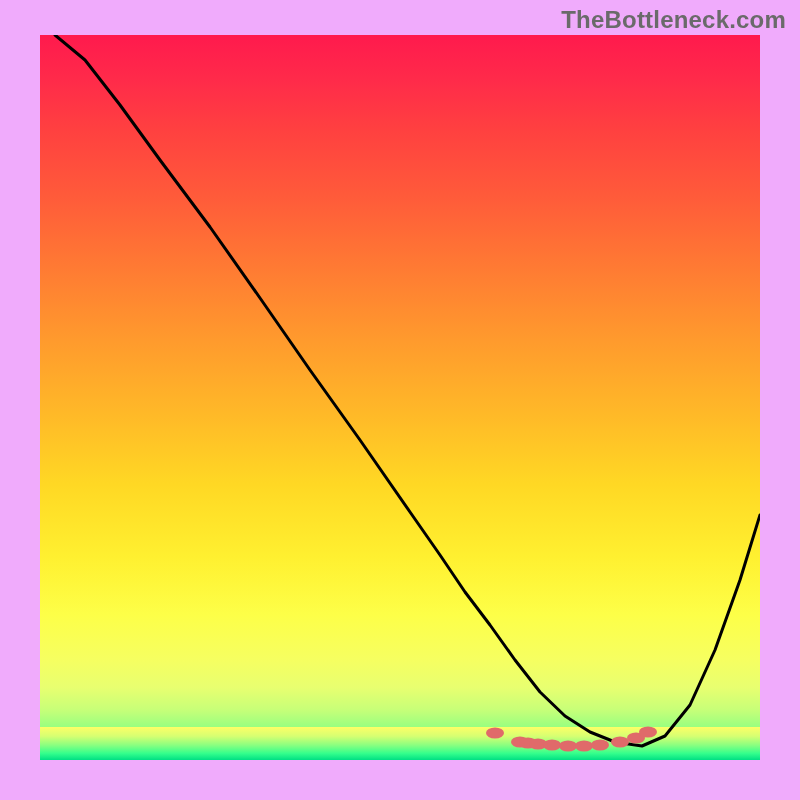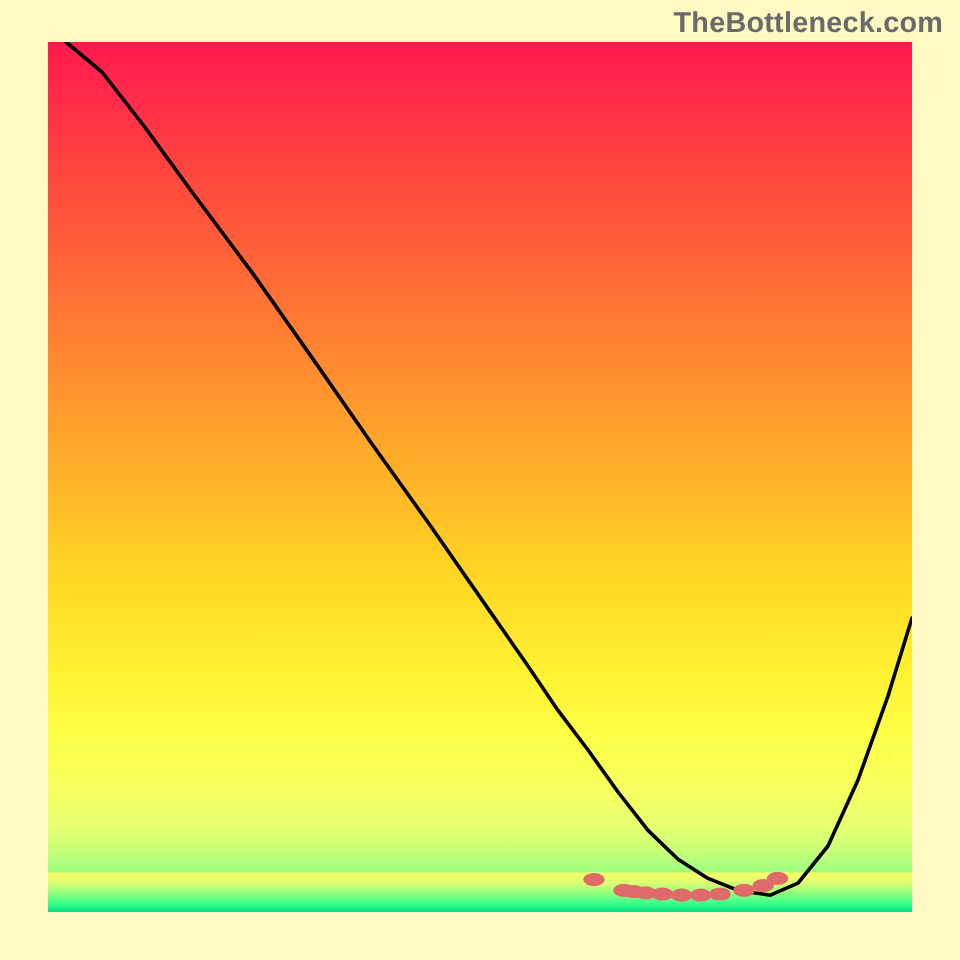--- a/index.html
+++ b/index.html
@@ -9,21 +9,21 @@
     height: 800px;
     background: #000000;
     overflow: hidden;
   }
   .frame {
     position: absolute;
     left: 0;
     top: 0;
     width: 800px;
     height: 800px;
-    background: #fef9c3;
+    background: #f0abfc;
   }
   .plot {
     position: absolute;
     left: 40px;
     top: 35px;
     width: 720px;
     height: 725px;
     overflow: hidden;
   }
   .grad {

